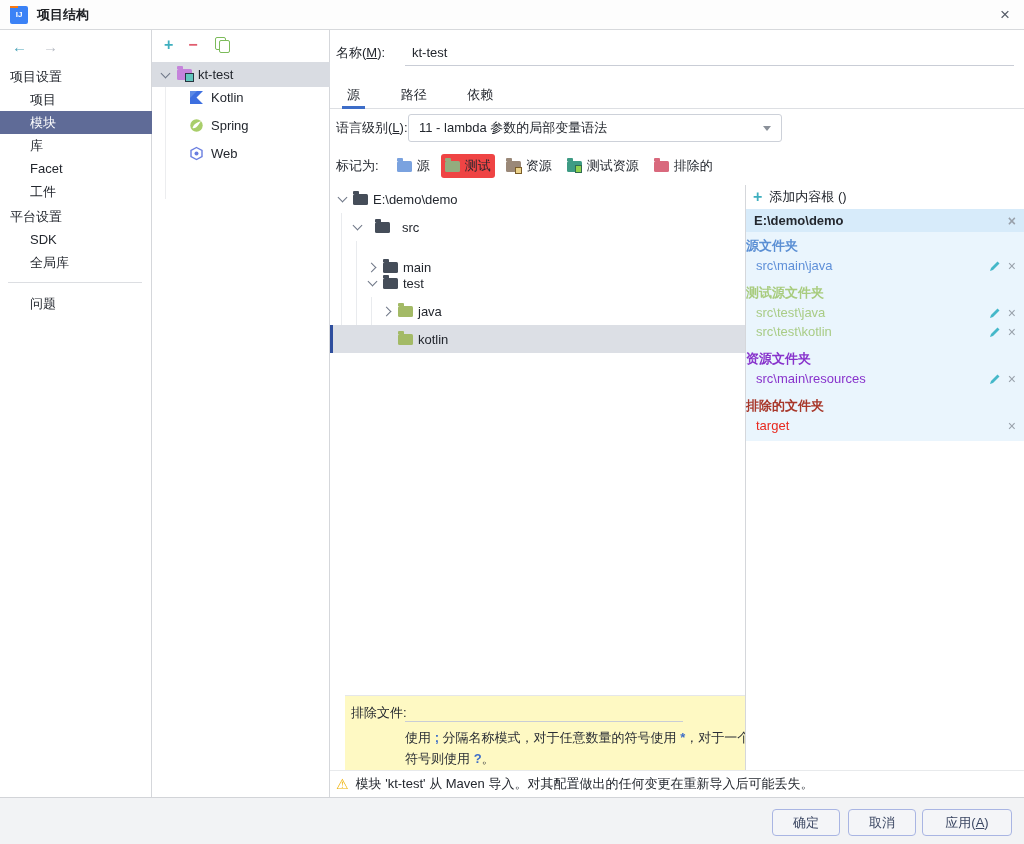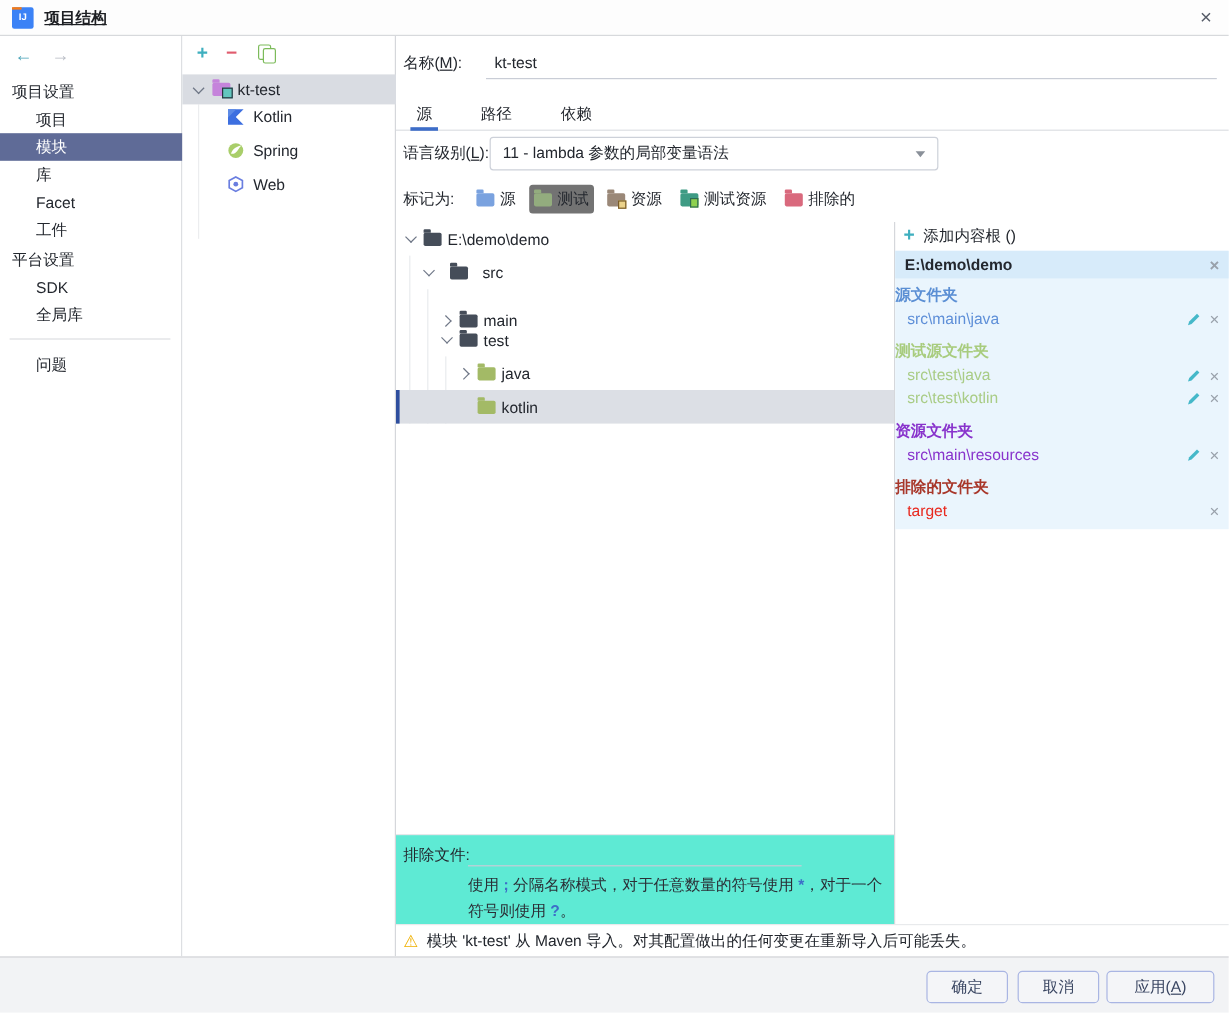--- a/index.html
+++ b/index.html
@@ -3,21 +3,21 @@
 <meta charset="utf-8">
 <style>
   * { margin:0; padding:0; box-sizing:border-box; }
   body { font-family:"Liberation Sans","DejaVu Sans",sans-serif; background:#fff; }
   .app { position:relative; width:1024px; height:844px; background:#fff; color:#23272E; font-size:13px; overflow:hidden; }
 
   
   .titlebar { position:absolute; left:0; top:0; width:1024px; height:30px; background:#FDFDFD; border-bottom:1px solid #D7D9DC; display:flex; align-items:center; }
   .logo { position:relative; width:18px; height:18px; margin-left:10px; background:#3b82f6; color:#fff; font-size:8px; font-weight:bold; display:inline-flex; align-items:center; justify-content:center; border-radius:2px; flex:none; }
   .logo i { position:absolute; left:0; top:0; width:8px; height:2px; background:#F97A12; }
-  .titletext { margin-left:9px; font-weight:bold; color:#1D1F23;text-decoration:underline; }
+  .titletext { margin-left:9px; font-weight:bold; color:#1D1F23; }
   .close { position:absolute; right:14px; top:5px; font-size:17px; color:#565C68; cursor:default; }
 
   
   .sidebar { position:absolute; left:0; top:30px; width:152px; height:767px; background:#FFFFFF; border-right:1px solid #D5D7DB; }
   .navarrows { position:absolute; top:8px; left:12px; display:flex; gap:16px; font-size:15px; font-weight:bold; }
   .arrow.back { color:#4AA4B8; }
   .arrow.fwd  { color:#B8BCC4; }
   .side-h, .side-i { position:absolute; left:0; width:152px; height:23px; line-height:23px; }
   .side-h { padding-left:10px; }
   .side-i { padding-left:30px; cursor:default; }
@@ -65,33 +65,33 @@
   .tab { position:relative; display:inline-block; margin-left:27px; padding:6px 5px; height:29px; }
   .tab.active::after { content:""; position:absolute; left:0; right:0; bottom:0; height:3px; background:#3D6DC8; }
   .langrow { position:absolute; top:84px; left:0; width:694px; height:28px; }
   .lang-label { position:absolute; left:6px; top:0; line-height:28px; }
   .combo { position:absolute; left:78px; top:0; width:374px; height:28px; border:1px solid #CDD1D9; border-radius:3px; background:#fff; display:flex; align-items:center; padding:0 10px; }
   .combo-val { flex:1; }
   .combo-arrow { width:0; height:0; border-left:4px solid transparent; border-right:4px solid transparent; border-top:5px solid #8A9099; }
   .markrow { position:absolute; top:122px; left:0; width:694px; height:28px; display:flex; align-items:center; }
   .mark-label { margin-left:6px; margin-right:14px; }
   .mark-item { display:inline-flex; align-items:center; gap:5px; margin-right:7px; padding:3px 4px; border-radius:3px; }
-  .mark-item.sel { background:#737373; }
+  .mark-item.sel { background:#ef4444; }
 
   
   .ftree { position:absolute; left:0; top:155px; width:415px; height:510px; background:#fff; }
   .guide { position:absolute; width:1px; background:#E9EBEE; }
   .ft { position:absolute; left:0; width:415px; height:28px; display:flex; align-items:center; gap:5px; }
   .ft.i0 { padding-left:6px; }  .ft.i1 { padding-left:21px;gap:12px; }
   .ft.i2 { padding-left:36px; } .ft.i3 { padding-left:51px; }
   .ft.sel { background:#DCDFE5; }
   .ft.sel::before { content:""; position:absolute; left:0; top:0; width:3px; height:100%; background:#2E4E9E; }
 
   
-  .exclude { position:absolute; left:0; top:665px; width:415px; height:76px; background:#5eead4; border-top:1px solid #E5E7EA; }
+  .exclude { position:absolute; left:15px; top:665px; width:415px; height:76px; background:#fef9c3; border-top:1px solid #E5E7EA; }
   .exc-label { position:absolute; left:6px; top:8px; }
   .exc-field { position:absolute; left:60px; top:4px; width:278px; height:22px; border-bottom:1px solid #C9CDD6; }
   .exc-hint { position:absolute; left:60px; top:31px; width:352px; line-height:21px; color:#2B2F36; }
   .hl { color:#3D6DC8; font-weight:bold; }
 
   
   .rpanel { position:absolute; left:415px; top:155px; width:279px; height:585px; border-left:1px solid #D5D7DB; background:#fff; }
   .addroot { height:24px; display:flex; align-items:center; padding-left:7px; gap:7px; }
   .card { position:absolute; left:0; top:24px; width:278px; height:232px; background:#EAF5FD; }
   .card-h { height:23px; background:#D7EBFA; display:flex; align-items:center; padding:0 8px; font-weight:bold; }

